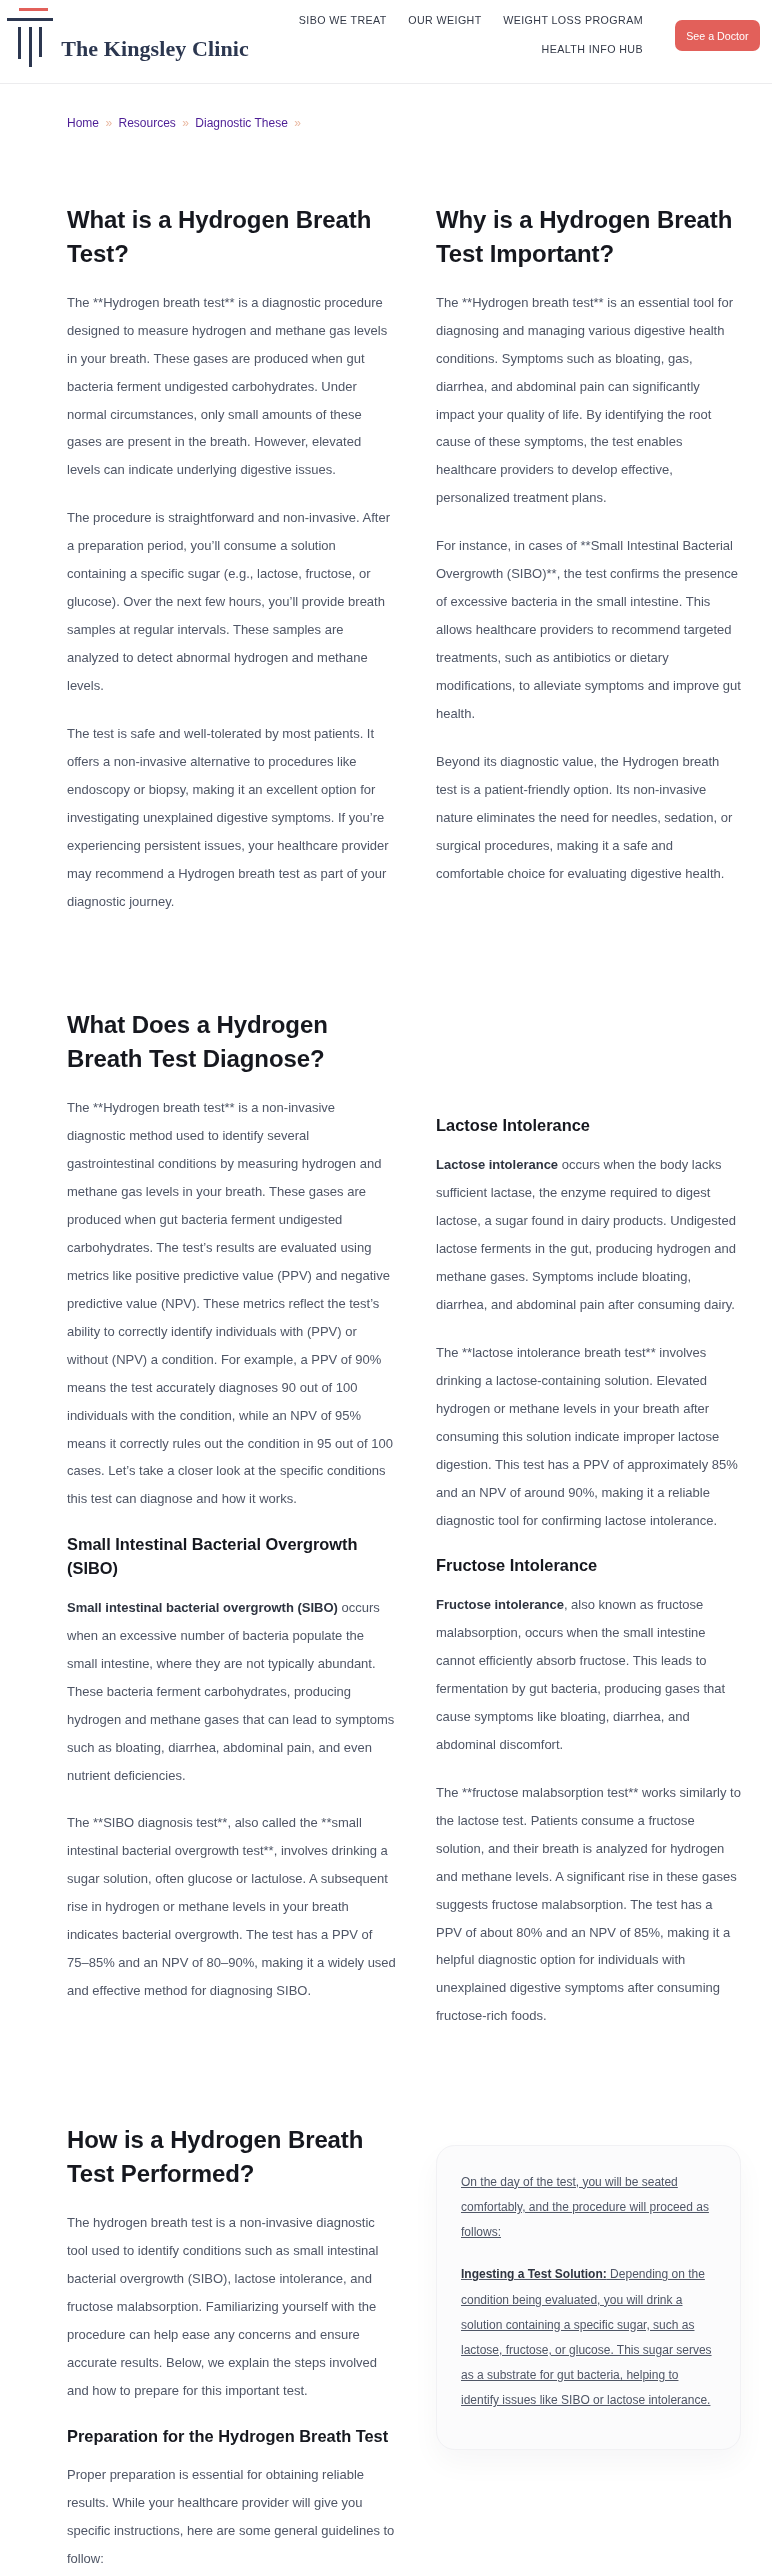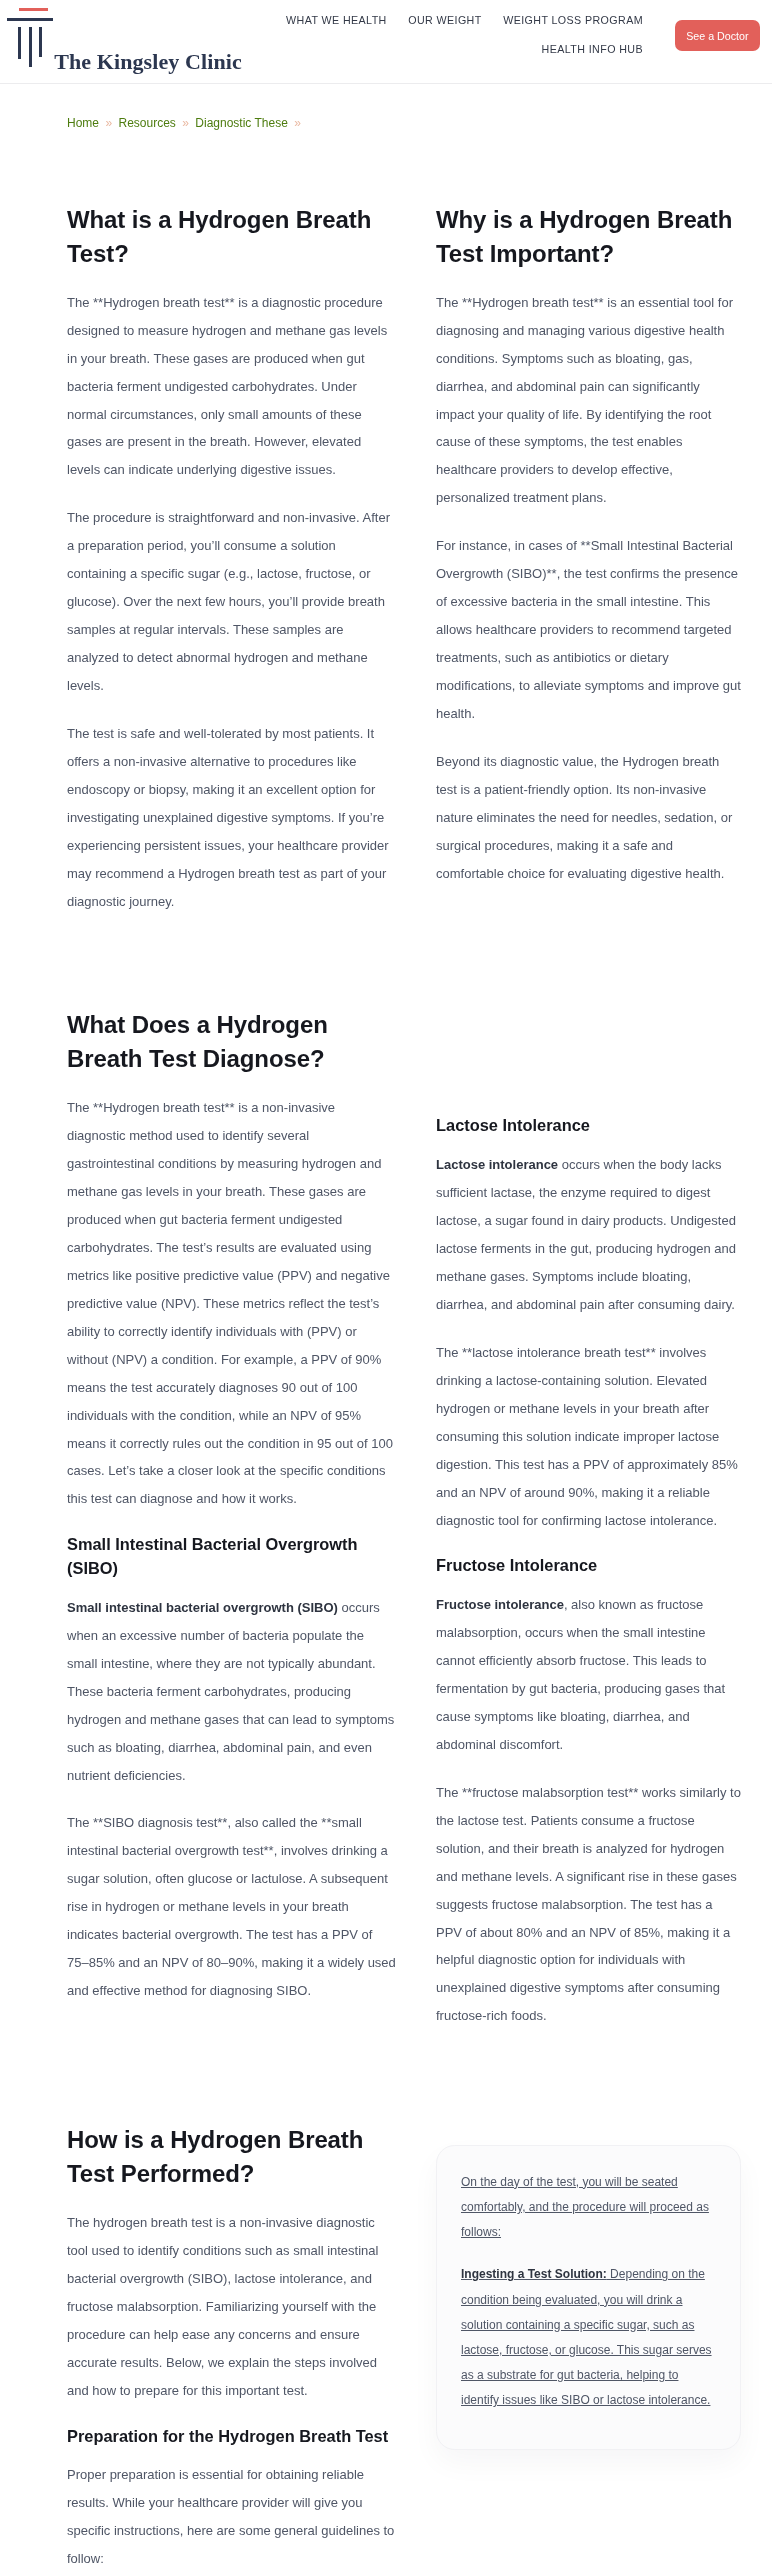--- a/index.html
+++ b/index.html
@@ -4,35 +4,35 @@
 <style>
   * { margin:0; padding:0; box-sizing:border-box; }
   html { background:#fff; }
   body {
     width:772px; margin:0 auto; background:#ffffff;
     font-family:"Liberation Sans", "DejaVu Sans", sans-serif;
     color:#4f5666;
   }
   
   .site-header { position:relative; height:84px; border-bottom:0.7px solid #ececee; }
-  .brand { position:absolute; left:7.2px; top:5.7px; display:flex; align-items:flex-end; gap:1px; text-decoration:none; cursor:pointer; }
+  .brand { position:absolute; left:7.2px; top:5.7px; display:flex; align-items:center; gap:8px; text-decoration:none; cursor:pointer; }
   .logo-icon { position:relative; width:46px; height:69px; }
   .logo-red-bar { position:absolute; left:11.4px; top:2.1px; width:29px; height:3.6px; background:#e2605a; }
   .logo-navy-bar { position:absolute; left:0; top:12px; width:46px; height:3.6px; background:#2c3750; }
   .logo-col { position:absolute; top:21.5px; width:2.9px; background:#2c3750; }
   .logo-col.c1 { left:10.7px; height:32px; }
   .logo-col.c2 { left:21.5px; height:40px; }
   .logo-col.c3 { left:32px; height:30px; }
   .brand-name { margin-top:17px; font-family:"Liberation Serif", "DejaVu Serif", serif; font-weight:700; font-size:22px; color:#2c3750; letter-spacing:0.1px; }
   .main-nav { position:absolute; right:129px; top:14.3px; width:379px; display:flex; flex-wrap:wrap; justify-content:flex-end; column-gap:21.5px; row-gap:17px; }
   .main-nav a { text-decoration:none; color:#333947; font-size:10.7px; font-weight:500; letter-spacing:0.4px; white-space:nowrap; cursor:pointer; }
   .cta-button { position:absolute; right:12px; top:20px; height:31px; padding:0 11.4px; background:#e2605a; color:#ffffff; border:none; border-radius:7px; font-size:10.7px; font-family:inherit; cursor:pointer; }
   
   .breadcrumb { margin:32px 0 0 67px; font-size:12px; color:#eab9a2; display:flex; gap:6.4px; align-items:center; }
-  .breadcrumb a { color:#4d7c0f; text-decoration:none; cursor:pointer; }
+  .breadcrumb a { color:#4c1d95; text-decoration:none; cursor:pointer; }
   
   .content { padding:0 31px 43px 67px; }
   h1.page-title { margin-top:15.7px; max-width:472px; font-size:33px; line-height:1.32; font-weight:700; color:#131519; letter-spacing:-0.2px; }
   h2.section-heading { font-size:24px; line-height:1.4; font-weight:600; color:#16181f; letter-spacing:-0.1px; margin-bottom:18.6px; }
   h3.sub-heading { font-size:16.4px; line-height:1.45; font-weight:600; color:#16181f; margin:10px 0 13px; }
   p.body-p { font-size:13px; line-height:2.15; margin-bottom:20px; color:#4f5666; }
   p.body-p strong { font-weight:700; color:#2e3440; }
   .two-col { display:grid; grid-template-columns:329px 1fr; column-gap:40px; }
   .section { margin-top:73px; }
   .offset-130 { padding-top:96px; }
@@ -49,21 +49,21 @@
     <span class="logo-icon">
       <span class="logo-red-bar"></span>
       <span class="logo-navy-bar"></span>
       <span class="logo-col c1"></span>
       <span class="logo-col c2"></span>
       <span class="logo-col c3"></span>
     </span>
     <span class="brand-name">The Kingsley Clinic</span>
   </a>
   <nav class="main-nav">
-    <a>WHAT WE HEALTH</a>
+    <a>SIBO WE TREAT</a>
     <a>OUR WEIGHT</a>
     <a>WEIGHT LOSS PROGRAM</a>
     <a>HEALTH INFO HUB</a>
   </nav>
   <button class="cta-button">See a Doctor</button>
 </header>
 
 <nav class="breadcrumb">
   <a>Home</a>
   <span>»</span>

